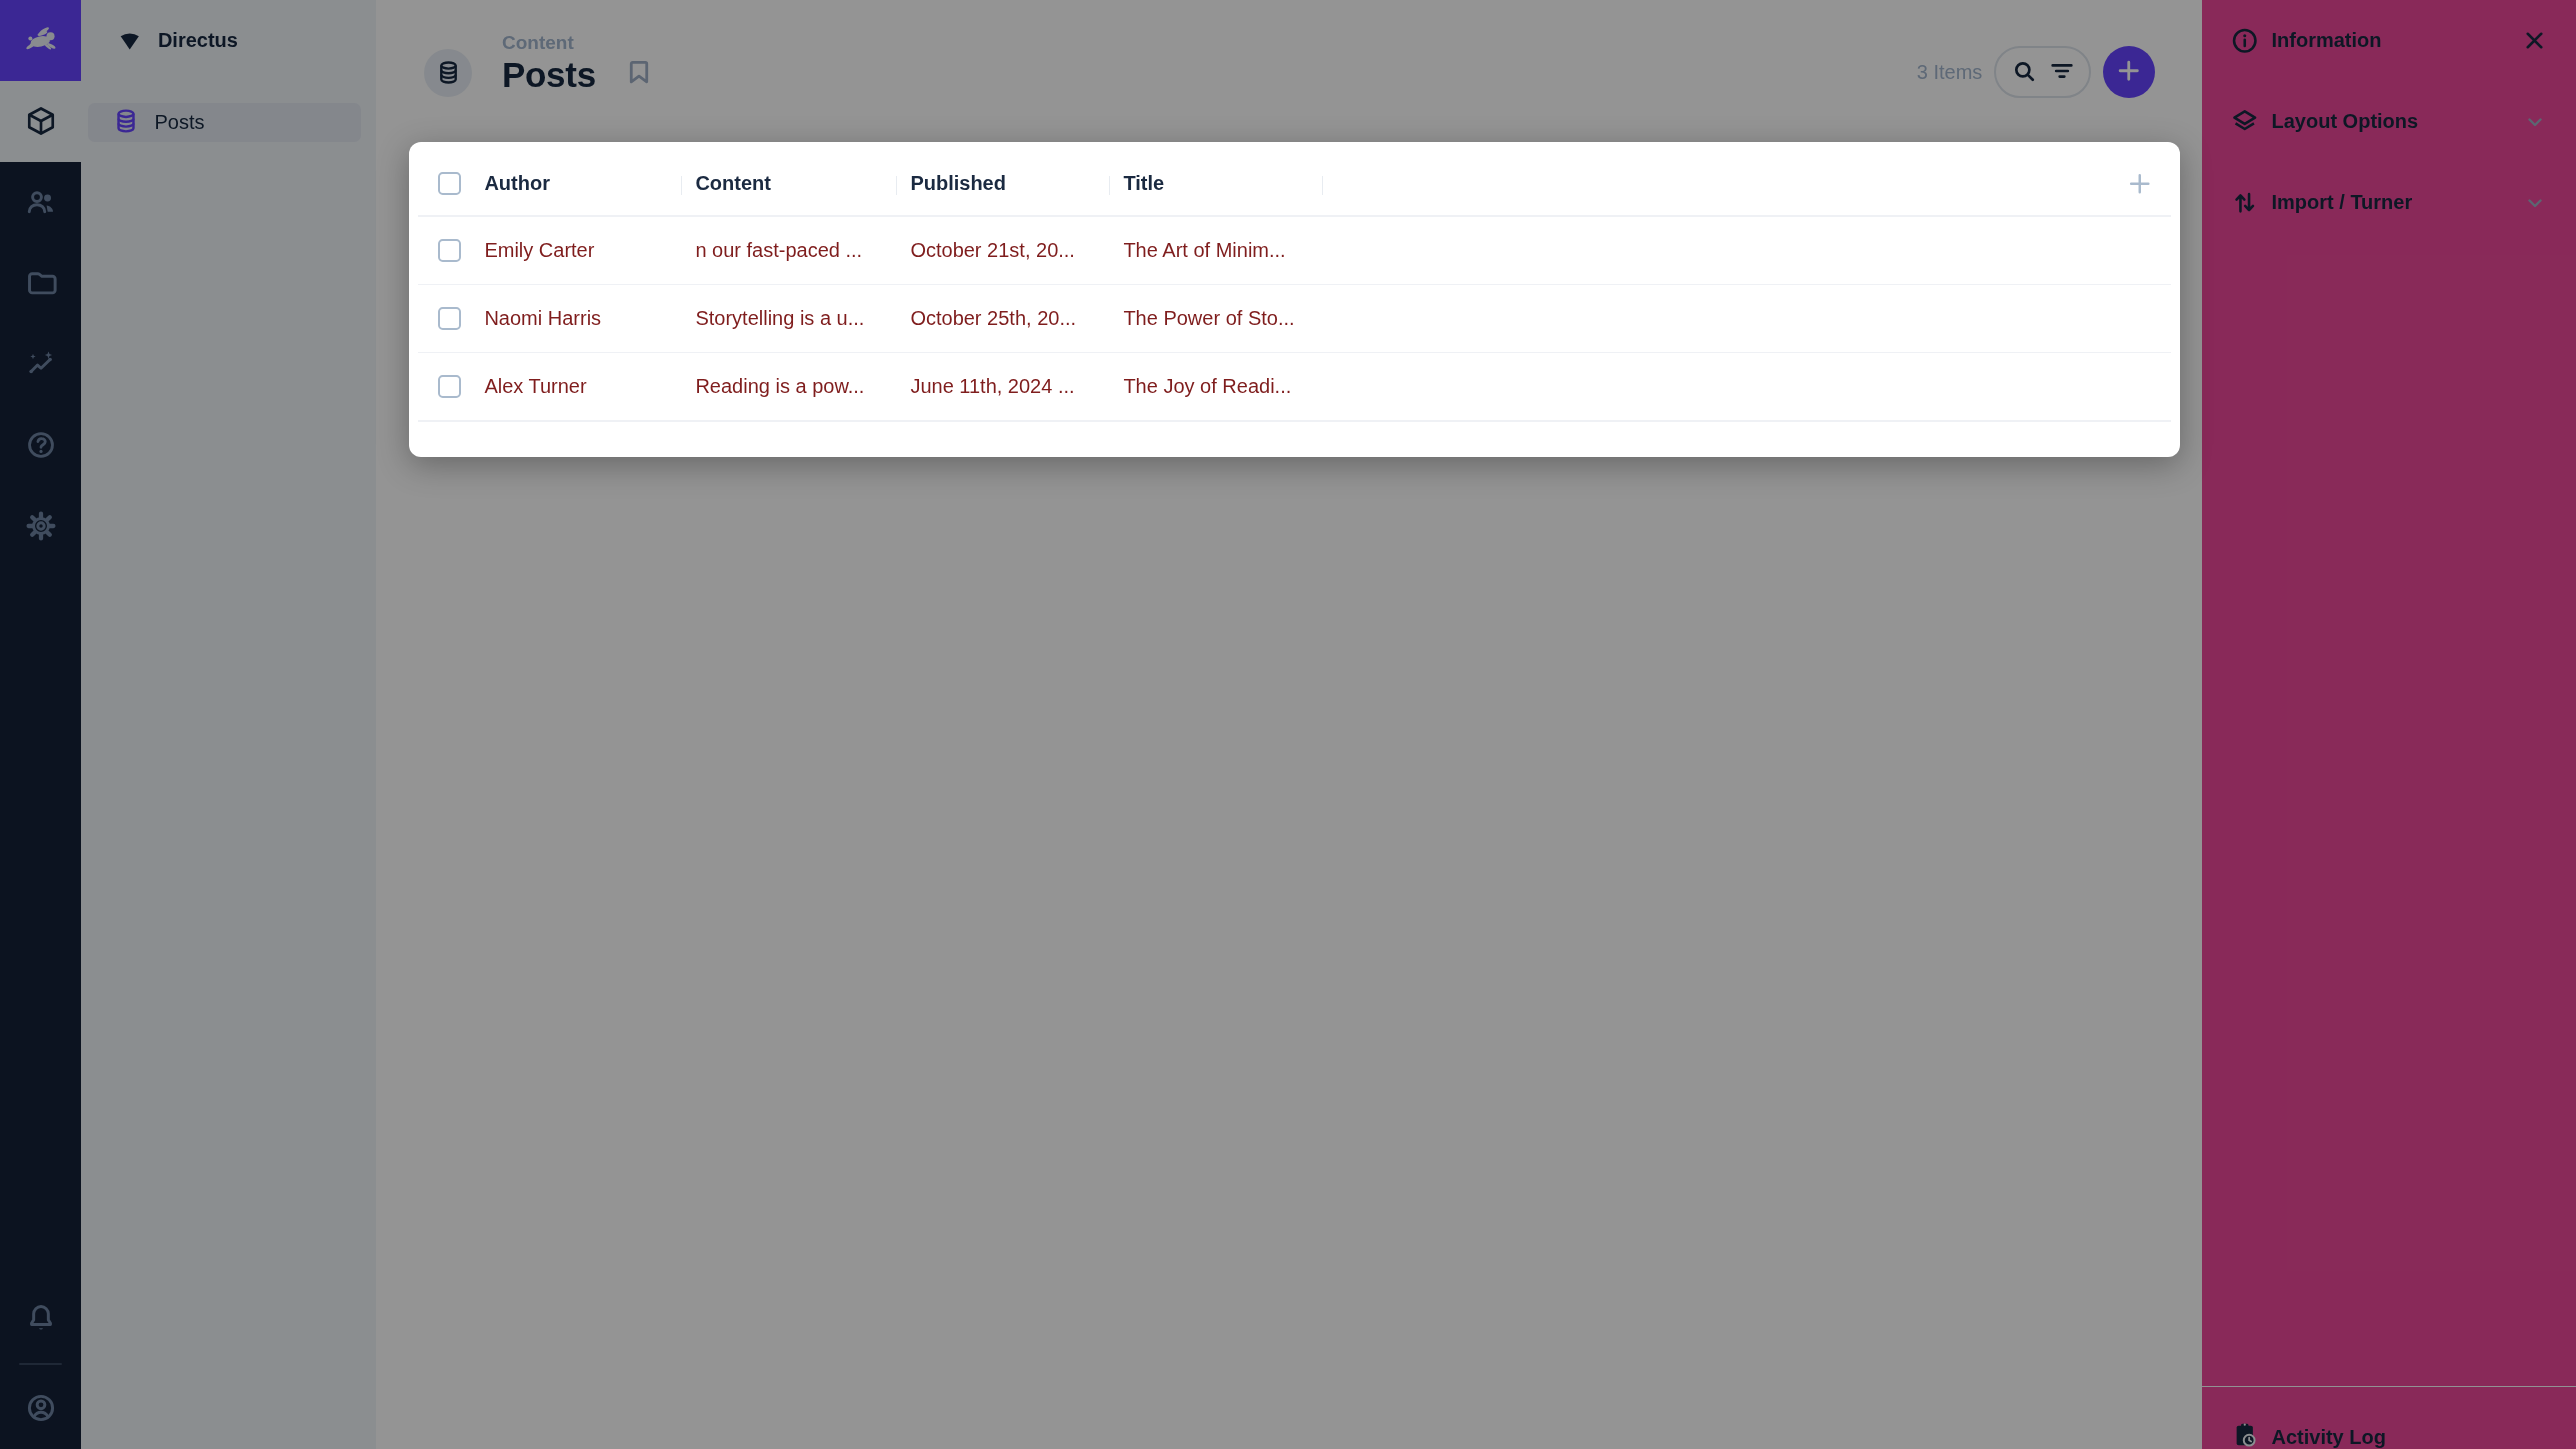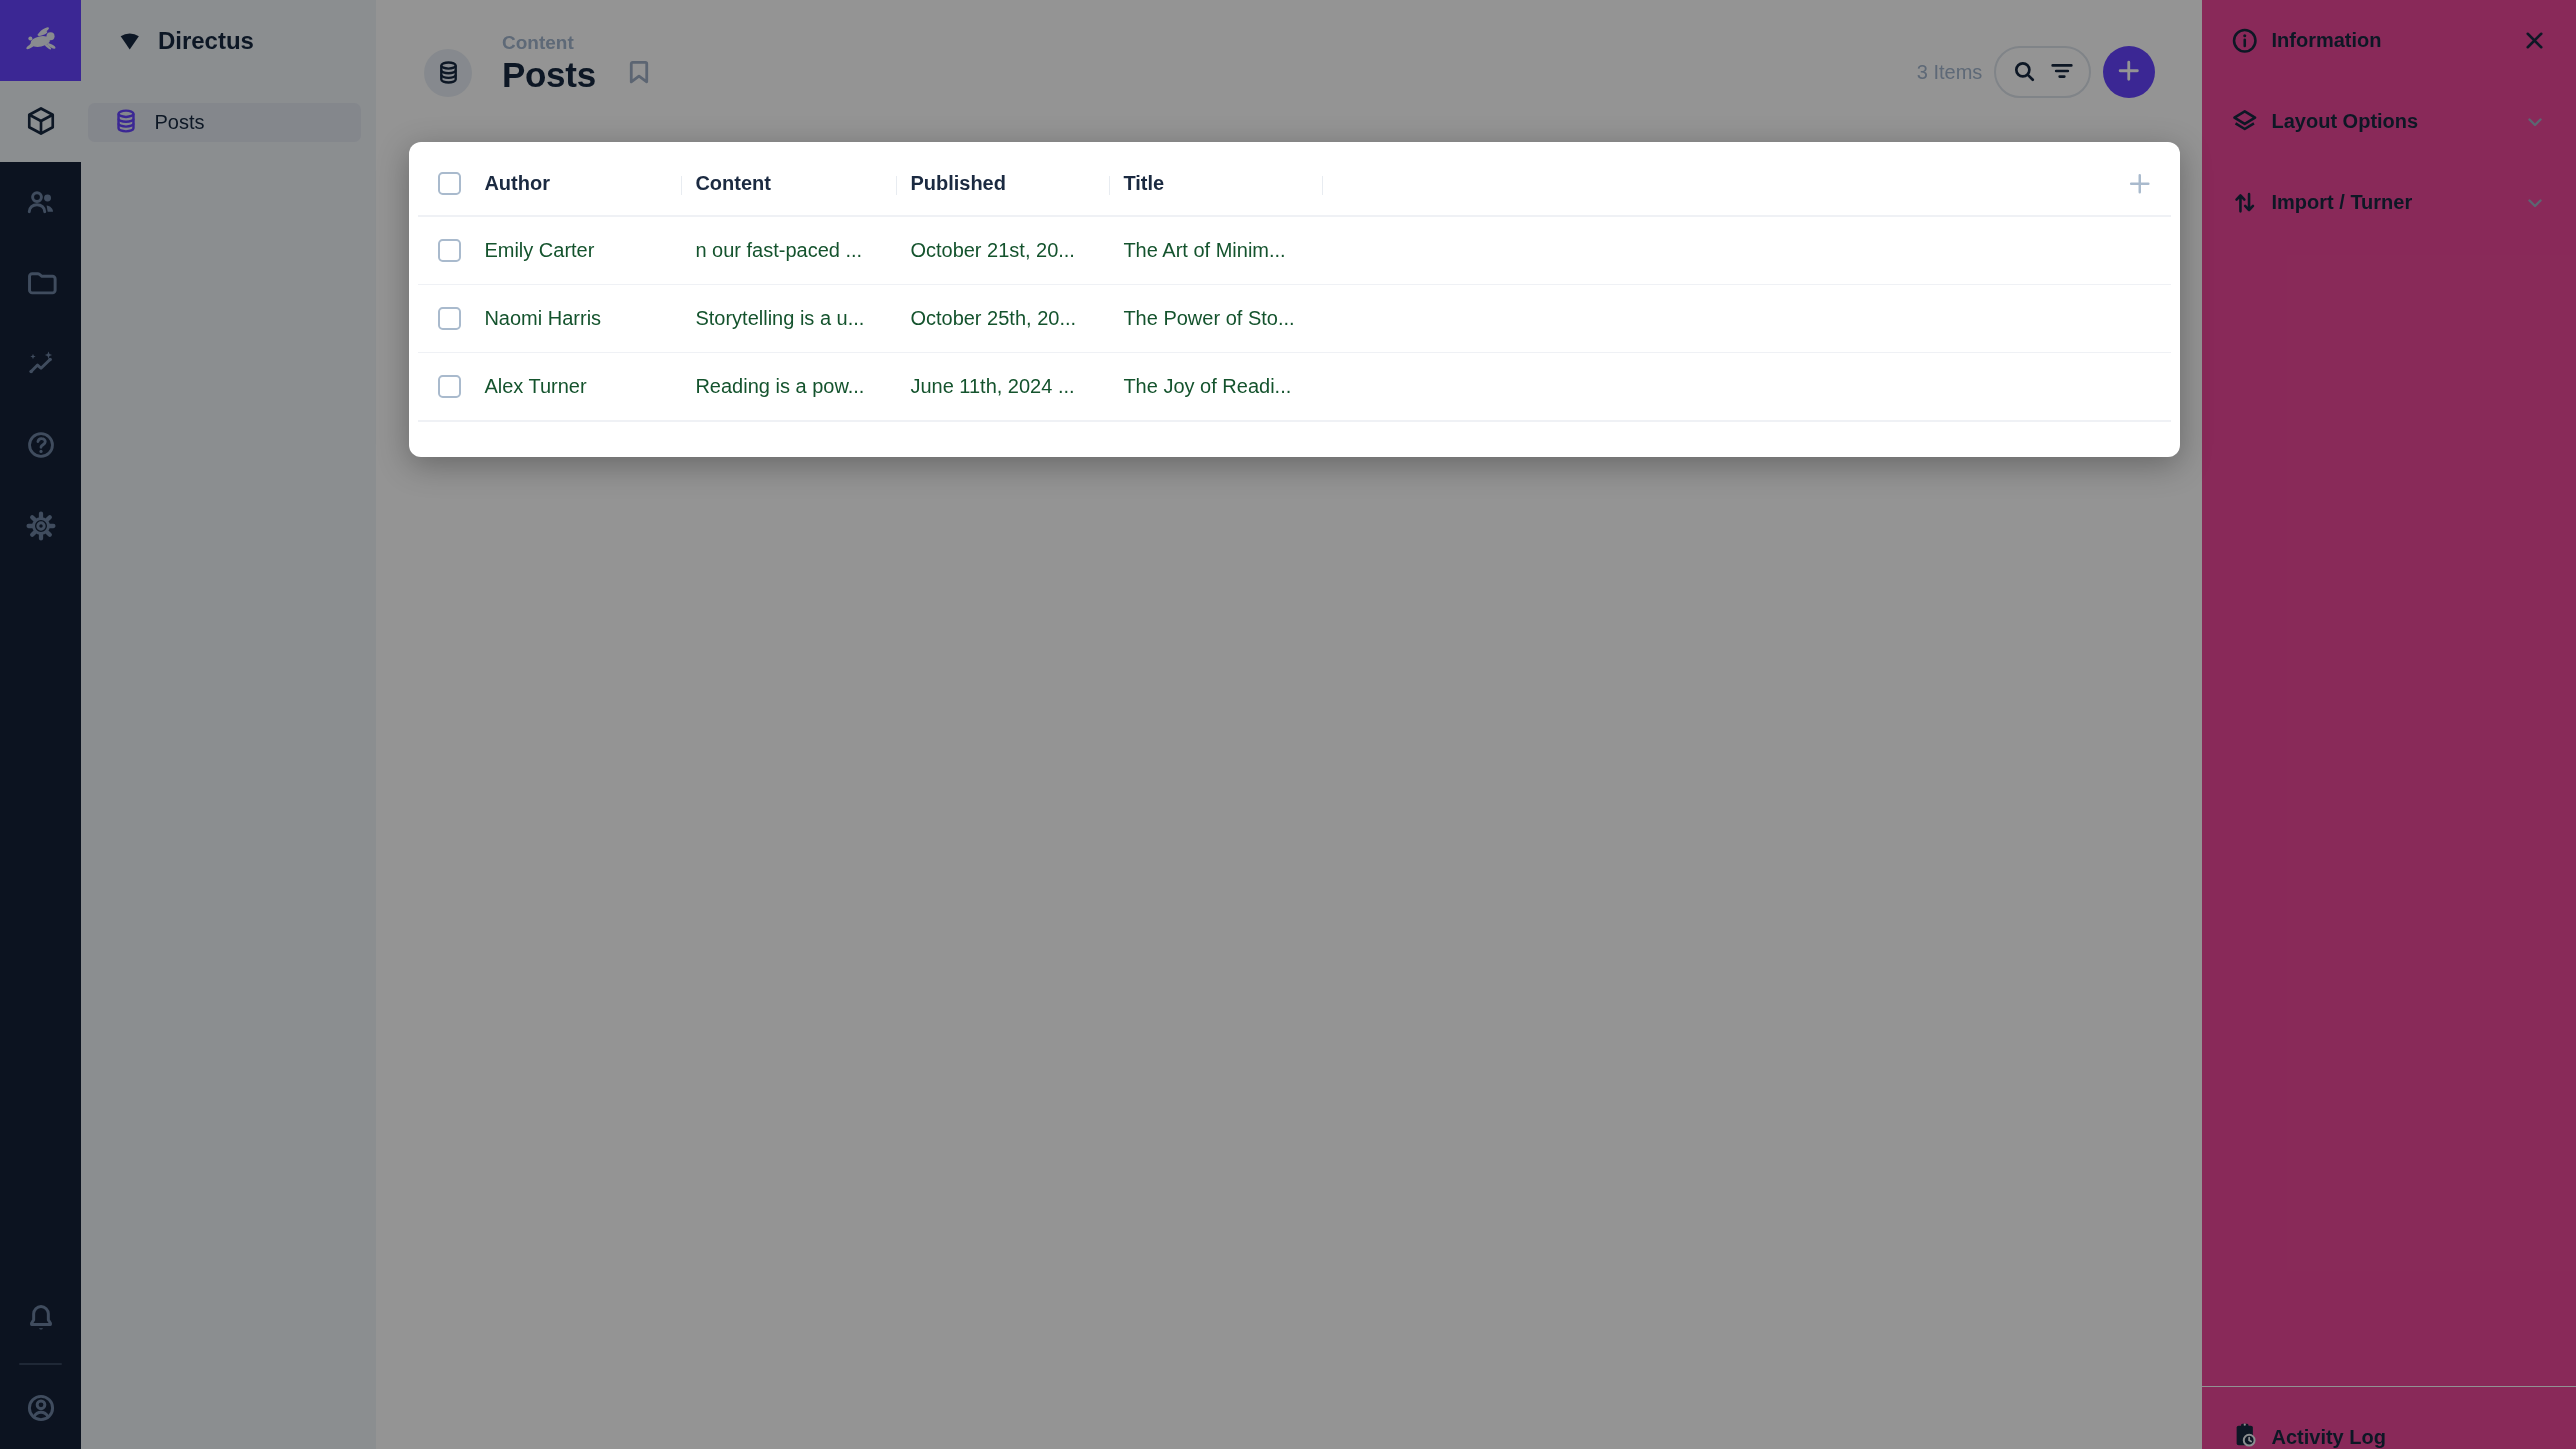--- a/index.html
+++ b/index.html
@@ -14,21 +14,21 @@
   .module svg { width:32px; height:32px; }
   .module.logo { background:#6644FF; color:#EDF0F6; }
   .module.logo svg { width:44px; height:44px; }
   .module.active { background:#F0F4F9; color:#172940; }
   .module-bottom { position:absolute; bottom:0; left:0; width:81px; }
   .module-divider { width:43px; height:2.7px; margin:2.7px auto; background:rgba(140,160,190,.28); border-radius:1.3px; }
   
   .nav { position:absolute; left:81px; top:0; width:295px; height:100%; background:#F0F4F9; z-index:9; }
   .project-header { height:81px; display:flex; align-items:center; padding:0 0 0 34px; gap:13.4px; color:#172940; }
   .project-header svg { width:29.5px; height:29.5px; }
-  .project-name { font-size:24px; font-weight:600; color:#172940; }
+  .project-name { font-size:20px; font-weight:600; color:#172940; }
   .nav-item { margin:21.5px 14.8px 0 6.7px; height:39px; display:flex; align-items:center; gap:14.8px; padding:0 0 0 24px; border-radius:6.7px; background:#E3E9F1; cursor:pointer; }
   .nav-item svg { width:28px; height:28px; color:#6644FF; }
   .nav-item-label { font-size:20px; font-weight:500; color:#172940; }
   
   .main { position:absolute; left:376px; right:374px; top:0; bottom:0; background:#ffffff; z-index:8; }
   .collection-btn { position:absolute; left:48px; top:49px; width:48px; height:48px; border-radius:50%; background:#E7EDF4; display:flex; align-items:center; justify-content:center; color:#172940; cursor:pointer; }
   .collection-btn svg { width:27px; height:27px; }
   .title-block { position:absolute; left:126px; top:32px; }
   .breadcrumb { font-size:19px; font-weight:600; color:#A2B5CD; }
   .page-title { font-size:35px; font-weight:700; color:#172940; margin-top:1.3px; letter-spacing:-0.3px; }
@@ -47,21 +47,21 @@
   .col-select { width:62px; padding-left:29px; flex:none; }
   .checkbox { width:23px; height:23px; border:2px solid #A9BACD; border-radius:4.7px; background:#fff; cursor:pointer; }
   .col { flex:none; padding-left:13.4px; position:relative; overflow:hidden; white-space:nowrap; }
   .col.c0 { width:211px; } .col.c1 { width:215px; } .col.c2 { width:213px; } .col.c3 { width:213px; }
   .thead .col::after { content:''; position:absolute; right:0; top:4px; height:56px; width:1.3px; background:#E8ECF1; }
   .th-label { font-size:20px; font-weight:700; color:#1B2A41; }
   .add-col { position:absolute; right:25.5px; top:17.4px; width:29.5px; height:29.5px; color:#A9BACD; cursor:pointer; }
   .add-col svg { width:29.5px; height:29.5px; }
   .sep { height:1.3px; background:#EFF1F5; margin:0 9.4px; }
   .trow { height:67px; display:flex; align-items:center; cursor:pointer; }
-  .td { font-size:20px; color:#14532d; }
+  .td { font-size:20px; color:#7f1d1d; }
   
   .right-sidebar { position:absolute; right:0; top:0; width:374px; height:100%; background:#ec4899; z-index:9; }
   .side-row { height:81px; display:flex; align-items:center; padding:0 28px; gap:12px; color:#172940; cursor:pointer; }
   .side-row .s-icon { width:29.5px; height:29.5px; flex:none; }
   .side-row .s-icon svg { width:29.5px; height:29.5px; }
   .side-label { flex:1; font-size:20px; font-weight:600; color:#172940; }
   .s-control { width:27px; height:27px; flex:none; display:flex; align-items:center; justify-content:center; cursor:pointer; }
   .s-control.close { color:#172940; } .s-control.chev { color:#9FAEC4; }
   .s-control svg { width:24px; height:24px; }
   .s-control.close svg { width:27px; height:27px; }

